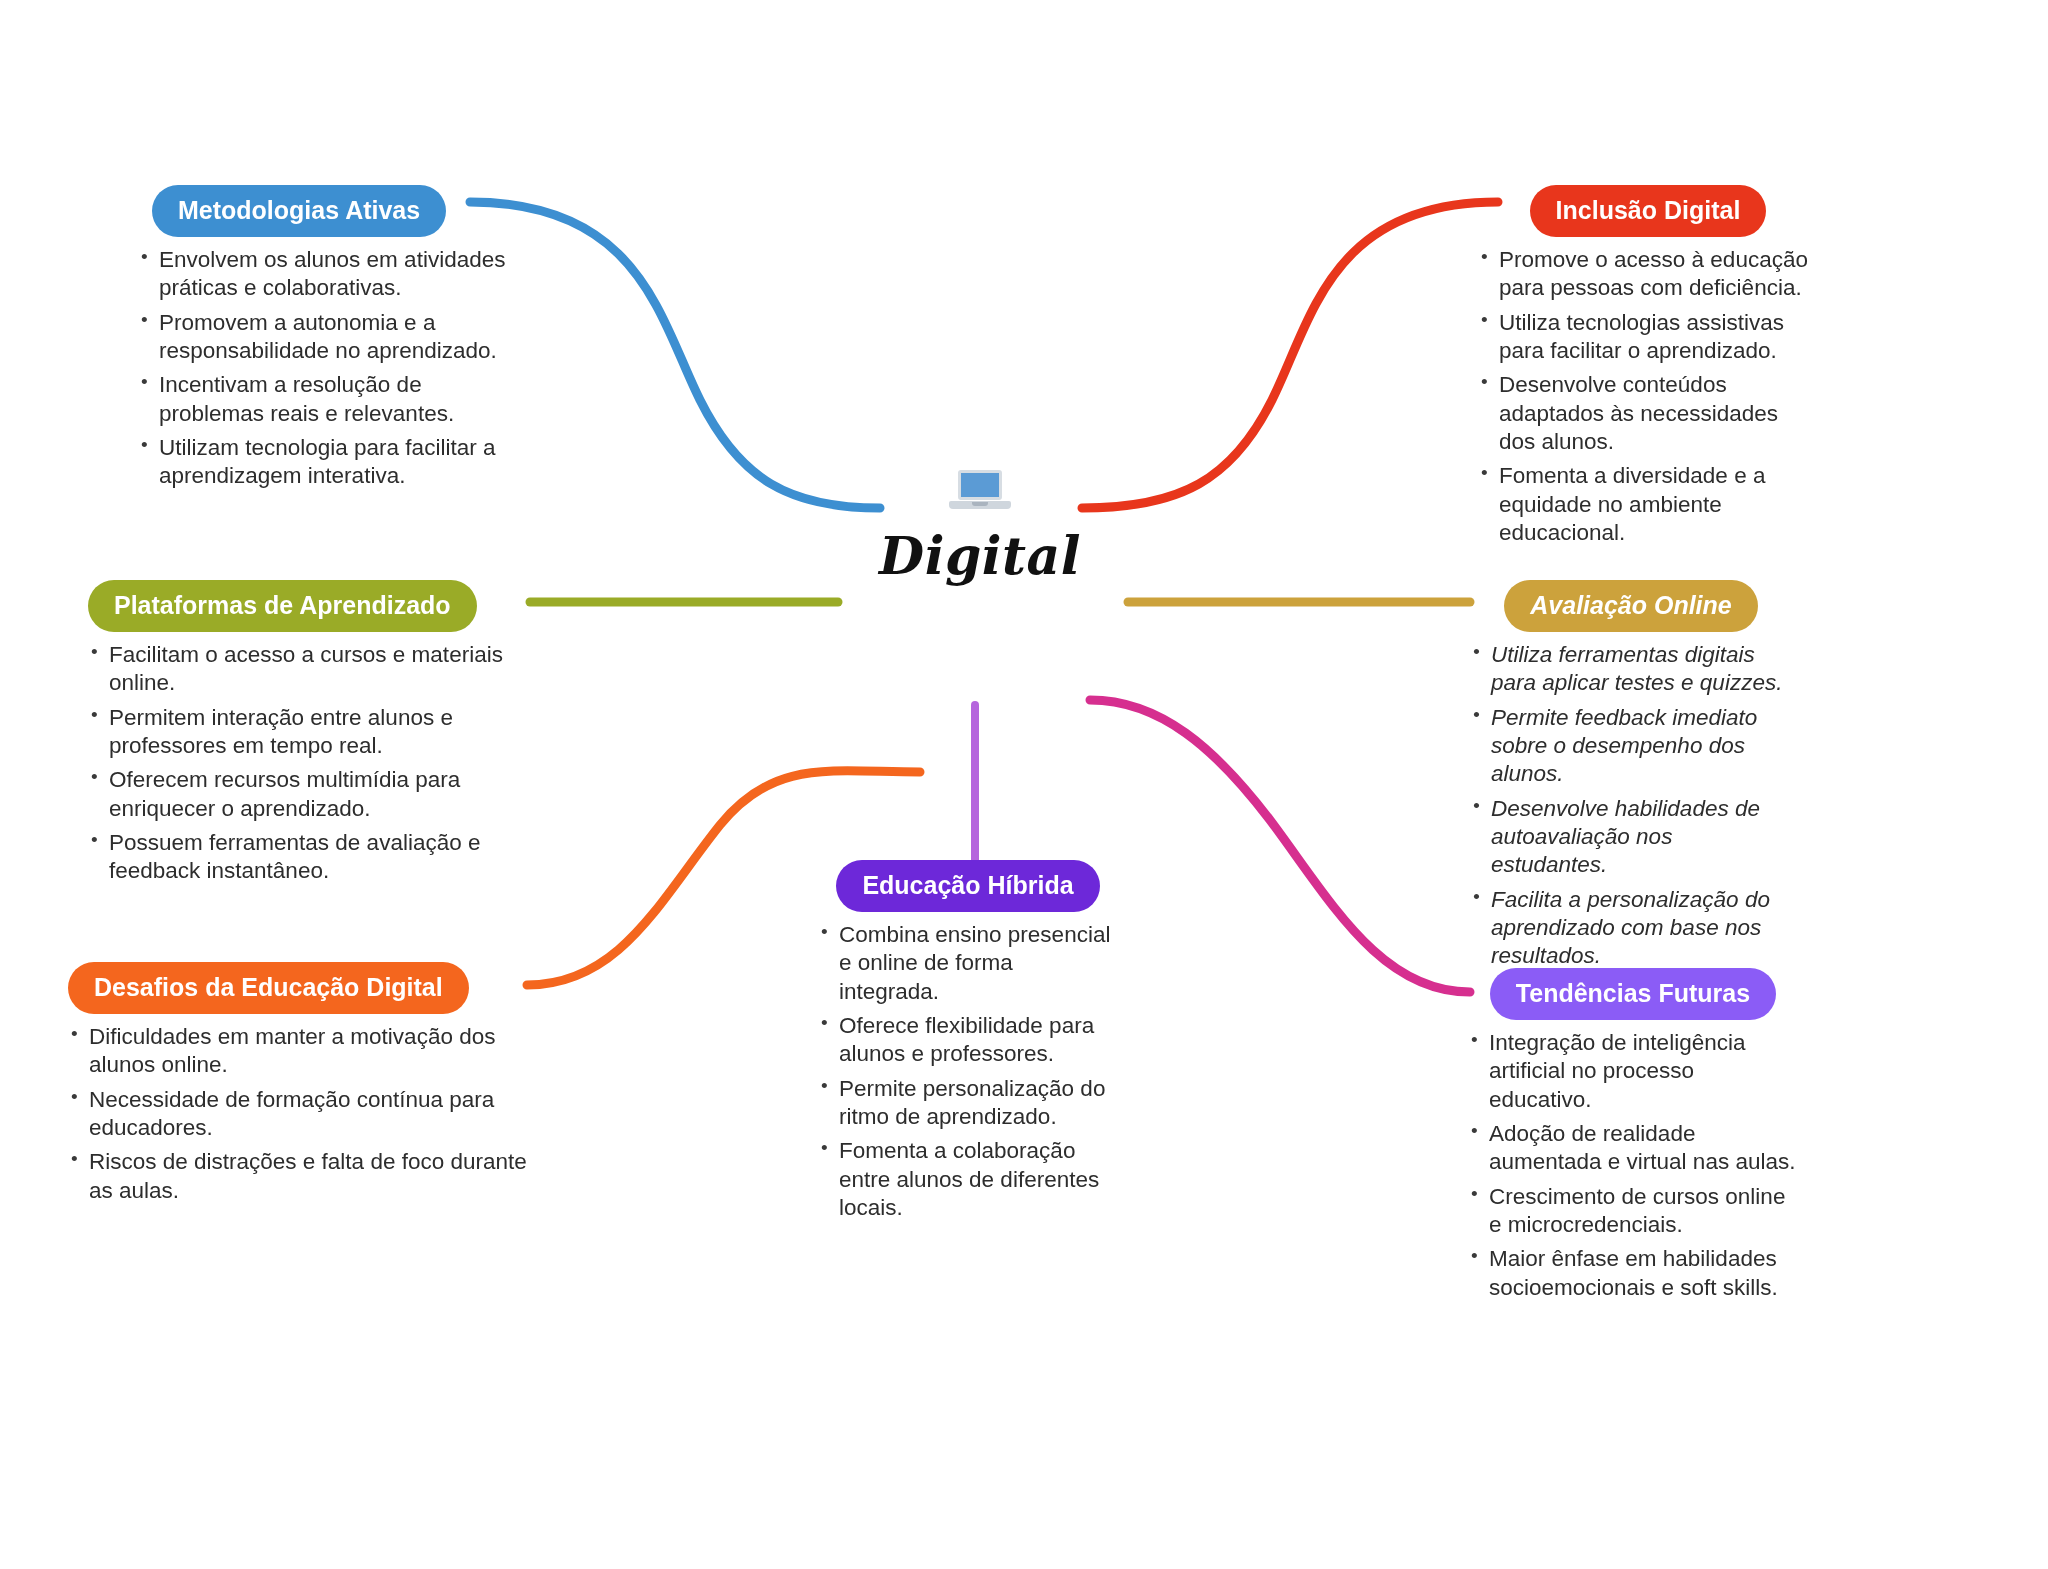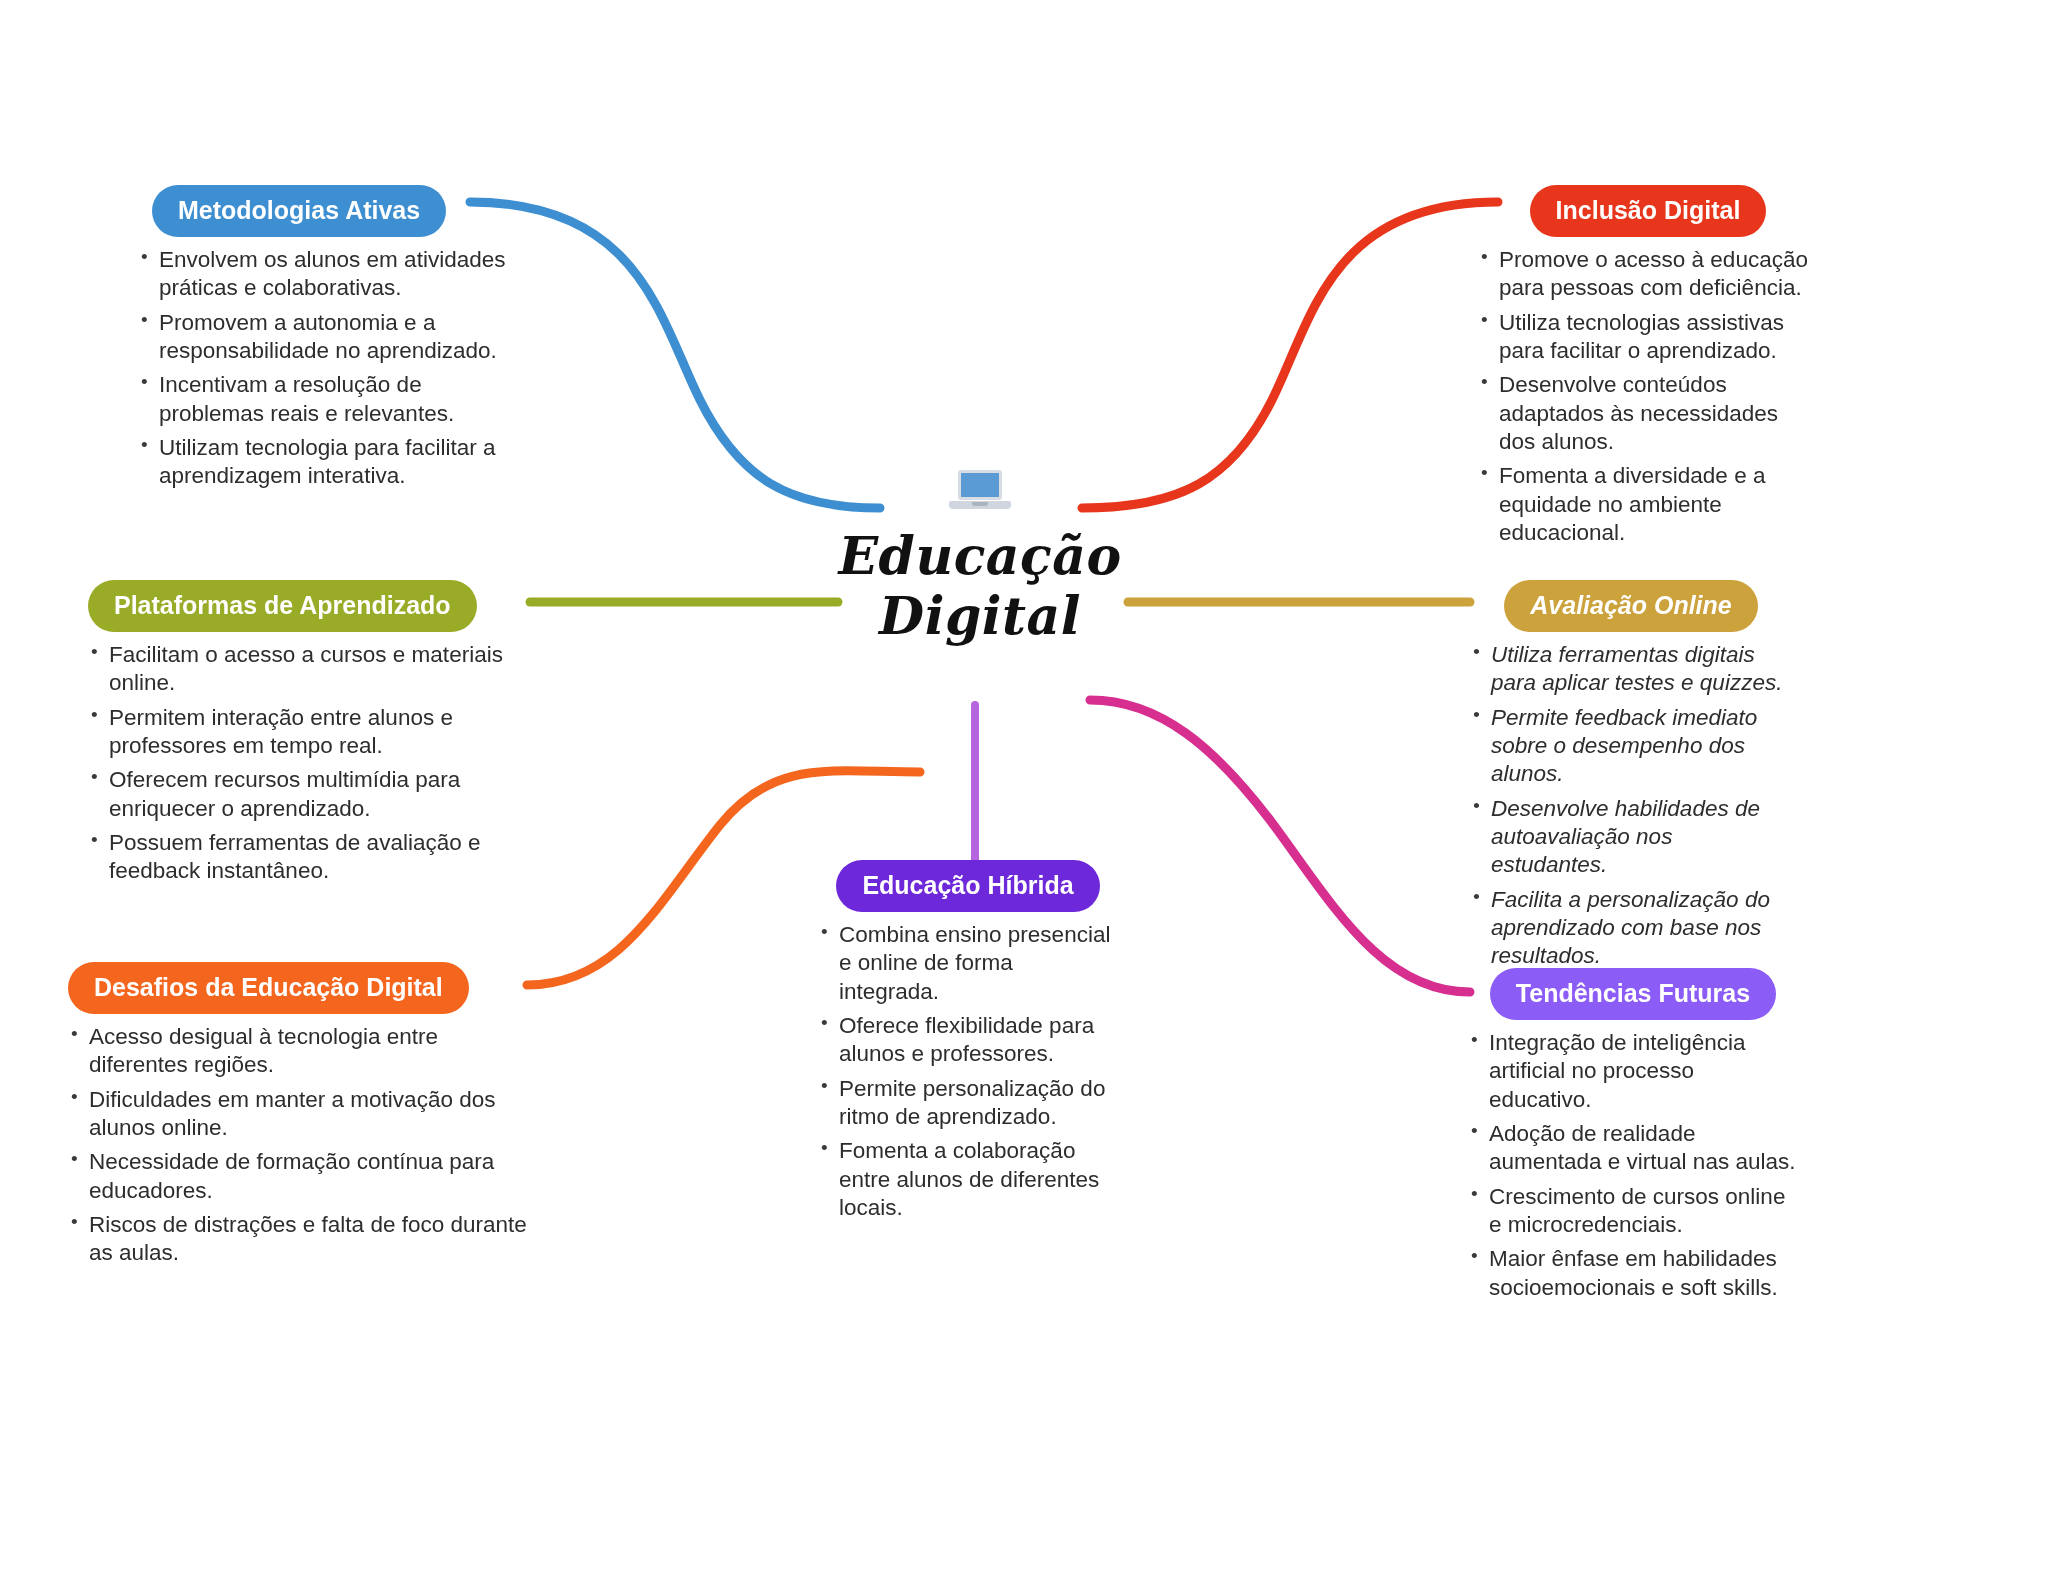--- a/index.html
+++ b/index.html
@@ -159,21 +159,20 @@
 
   <div class="center-node">
     <span class="center-icon">
       <span class="center-laptop">
         <span class="screen"></span>
         <span class="base"></span>
         <span class="notch"></span>
       </span>
     </span>
     <div class="center-title">
-      <span>Educação</span>
       <span class="line2">Digital</span>
     </div>
   </div>
 
   <div class="branch" id="b-metodologias">
     <div class="pill-wrap">
       <span class="pill" style="background:#3d8fd1">Metodologias Ativas</span>
     </div>
     <ul class="bullets">
       <li>Envolvem os alunos em atividades práticas e colaborativas.</li>
@@ -217,21 +216,20 @@
       <li>Desenvolve habilidades de autoavaliação nos estudantes.</li>
       <li>Facilita a personalização do aprendizado com base nos resultados.</li>
     </ul>
   </div>
 
   <div class="branch" id="b-desafios">
     <div class="pill-wrap">
       <span class="pill" style="background:#f4661e">Desafios da Educação Digital</span>
     </div>
     <ul class="bullets">
-      <li>Acesso desigual à tecnologia entre diferentes regiões.</li>
       <li>Dificuldades em manter a motivação dos alunos online.</li>
       <li>Necessidade de formação contínua para educadores.</li>
       <li>Riscos de distrações e falta de foco durante as aulas.</li>
     </ul>
   </div>
 
   <div class="branch" id="b-hibrida">
     <div class="pill-wrap center">
       <span class="pill" style="background:#6d28d9">Educação Híbrida</span>
     </div>

